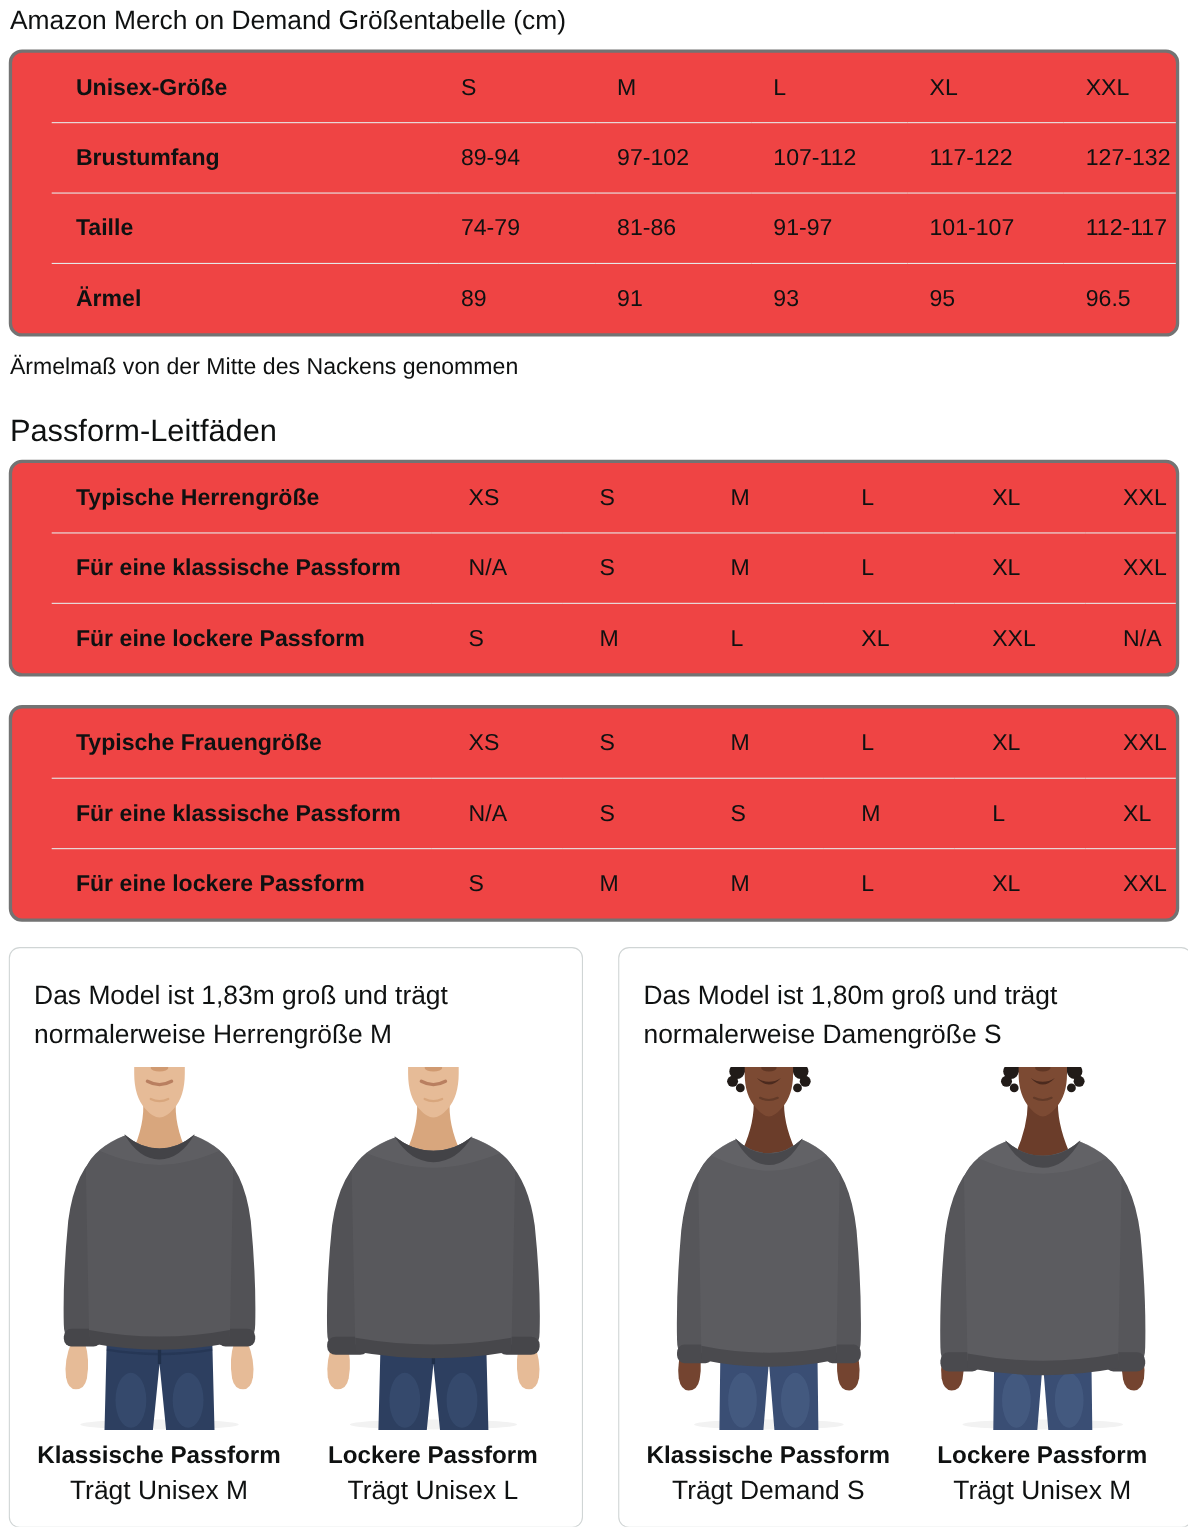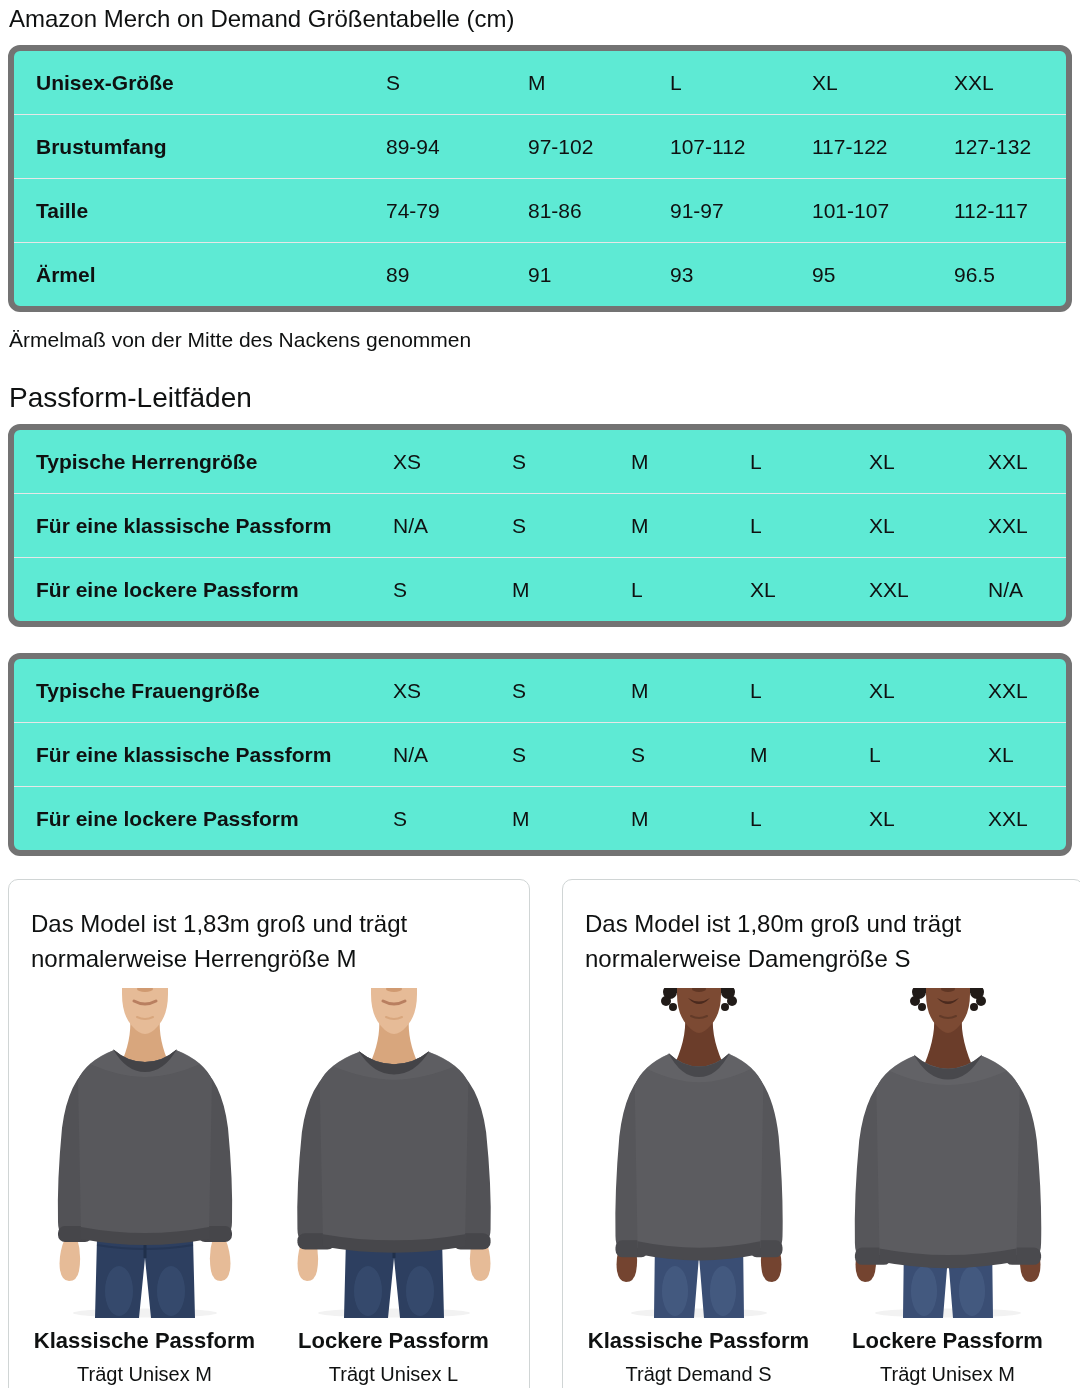--- a/index.html
+++ b/index.html
@@ -5,40 +5,40 @@
   html,body{margin:0;padding:0;background:#fff;}
   body{
     width:1080px;height:1388px;overflow:hidden;
     font-family:"Liberation Sans","DejaVu Sans",sans-serif;
     color:#0f1111;-webkit-font-smoothing:antialiased;
   }
   .page{padding:0 8px;}
 
   .page-title{font-size:24px;font-weight:400;margin:0;padding:5px 0 0 1px;line-height:28px;}
 
-  .table-card{border:6px solid #737373;border-radius:12px;overflow:hidden;background:#5eead4;}
+  .table-card{border:3px solid #737373;border-radius:12px;overflow:hidden;background:#ef4444;padding-left:36px;}
   .tbl-unisex{margin-top:12px;}
   .tbl-mens{margin-top:12px;}
   .tbl-womens{margin-top:26px;}
   table.sizes{width:100%;border-collapse:collapse;table-layout:fixed;}
   .sizes td{height:63px;font-size:21px;vertical-align:middle;padding:0 0 0 20px;white-space:nowrap;overflow:hidden;}
   .sizes td.lbl{font-weight:700;padding-left:22px;}
   .sizes tr + tr td{border-top:1px solid #e7e7e7;}
 
   .note{font-size:21px;margin:16px 0 0 1px;line-height:24px;}
   .section-title{font-size:28px;font-weight:400;margin:32px 0 0 1px;line-height:28px;}
 
   .cards{display:flex;gap:32px;margin-top:23px;}
   .model-card{flex:1;box-sizing:border-box;height:528px;border:1px solid #d0d5d5;border-radius:10px;padding:26px 20px 16px;background:#fff;}
   .card-heading{font-size:24px;font-weight:400;line-height:35px;margin:0 0 12px 2px;max-width:432px;}
   .figures{display:flex;justify-content:flex-start;gap:18px;}
   .figures figure{margin:0;width:231px;text-align:center;}
   svg.model{width:230px;height:330px;display:block;margin:0 auto;}
   figcaption .fit-name{font-weight:700;font-size:22px;line-height:26px;margin-top:10px;}
-  figcaption .fit-wears{font-size:20px;line-height:26px;margin-top:7px;}
+  figcaption .fit-wears{font-size:24px;line-height:26px;margin-top:7px;}
 </style>
 </head>
 <body>
 
 <div class="page">
 
   <h1 class="page-title">Amazon Merch on Demand Größentabelle (cm)</h1>
 
   <div class="table-card tbl-unisex">
     <table class="sizes">

